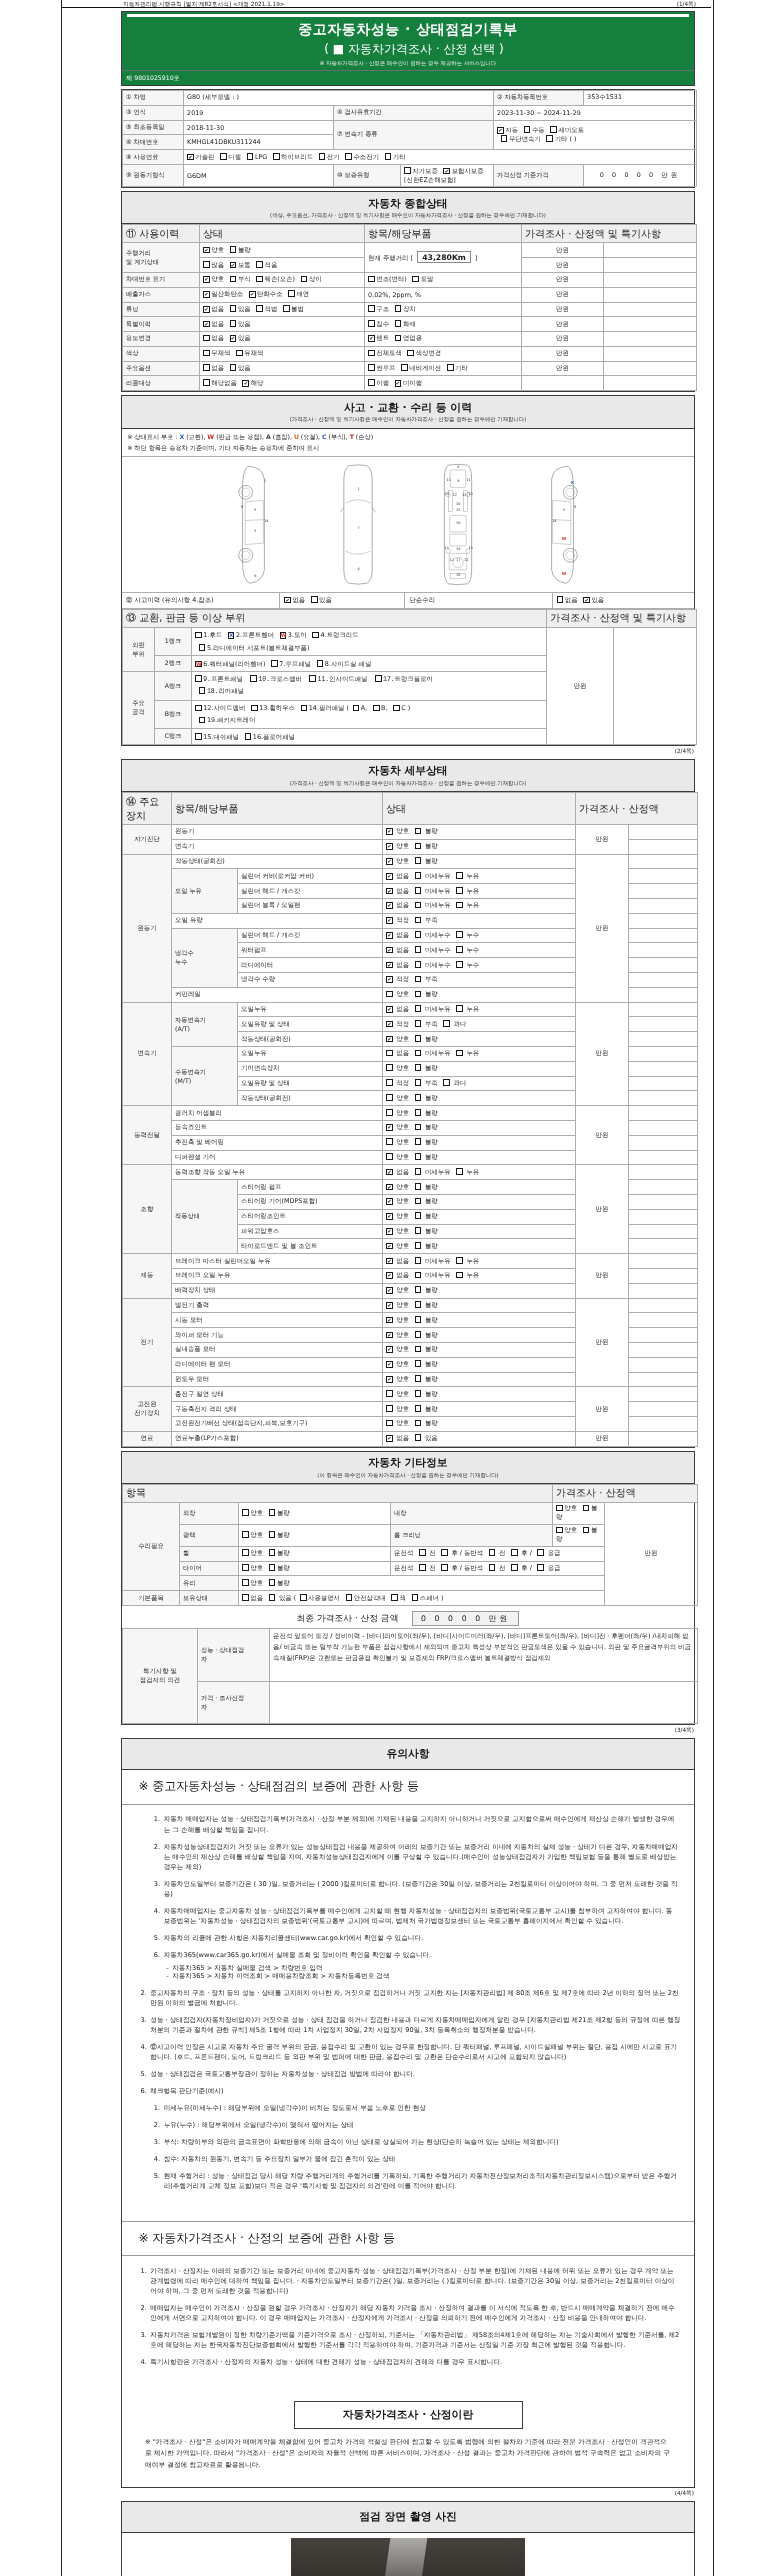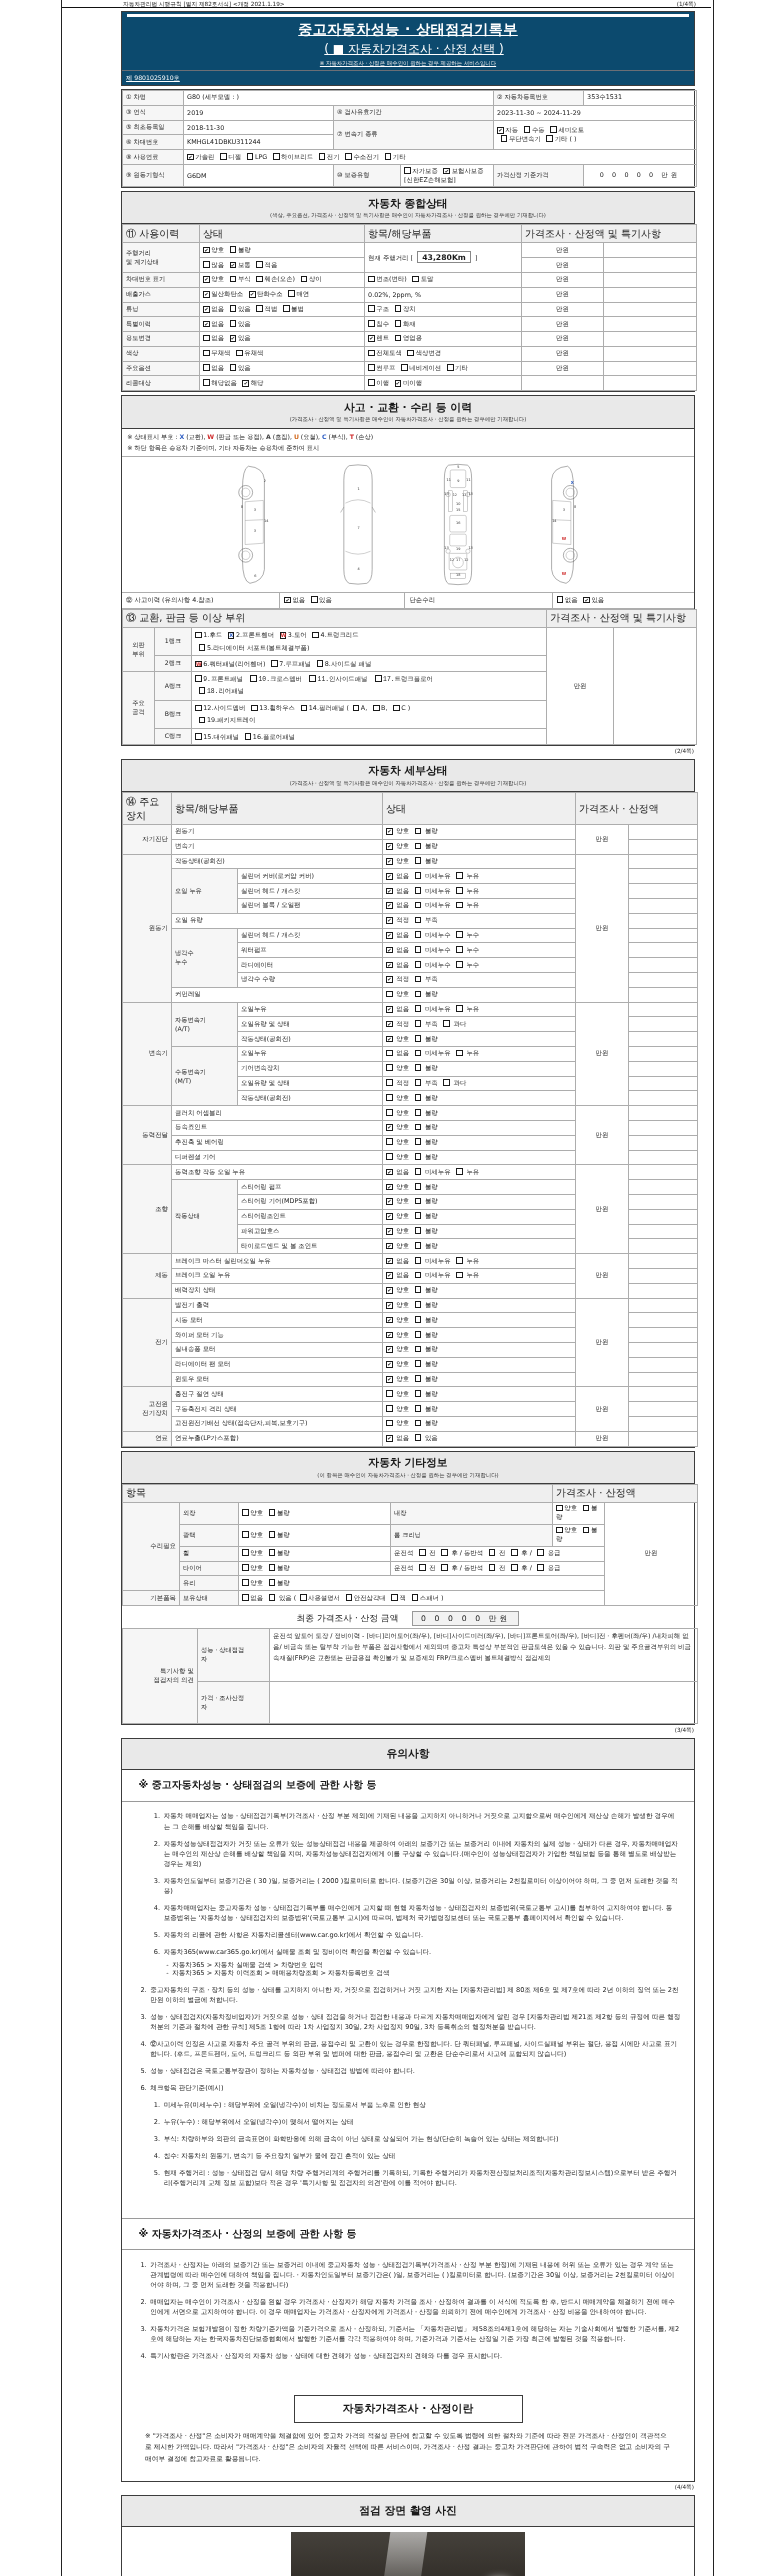--- a/index.html
+++ b/index.html
@@ -5,39 +5,39 @@
   html,body{margin:0;padding:0;background:#fff;}
   .page{position:relative;width:773px;height:2576px;background:#fff;overflow:hidden;
         font-family:"DejaVu Sans","Liberation Sans",sans-serif;color:#1a1a1a;font-size:6.7px;}
   .page-frame{position:absolute;top:0;left:61px;width:651px;height:2576px;
         border-left:1px solid #222;border-right:1px solid #222;pointer-events:none;}
   .top-rule{position:absolute;top:6.7px;left:62px;width:649px;border-top:1.5px solid #111;}
   .meta-row{position:absolute;top:0.5px;left:123px;width:573px;display:flex;justify-content:space-between;font-size:5.7px;color:#222;}
   .doc{position:absolute;left:121px;top:11.3px;width:574px;}
   .box{border:1px solid #3c3c3c;background:#fff;margin-top:3.1px;}
   
-  .hdr{background:#0c4a6e;color:#fff;padding:0 0 0 0;border:1px solid #3c3c3c;text-decoration:underline;}
+  .hdr{background:#15803d;color:#fff;padding:0 0 0 0;border:1px solid #3c3c3c;}
   .hdr .strip{height:2.6px;background:#fff;margin:2.1px 5.2px 4.1px 5.2px;}
   .hdr .t1{text-align:center;font-size:14px;font-weight:bold;letter-spacing:0.5px;}
   .hdr .t2{text-align:center;font-size:12px;margin-top:2.1px;margin-left:12px;}
   .hdr .t3{text-align:center;font-size:5.4px;margin-top:1.5px;color:#e8e8e8;}
   .hdr .docno{font-size:6.2px;padding:3.1px 4.1px 2.1px 4.1px;margin-top:3.1px;border-top:0.5px solid #6a6e75;}
   
   .sec-head{background:#e9e9e9;border-bottom:1px solid #3c3c3c;padding:4.6px 3.1px 4.1px 3.1px;}
   .sec-head .st1{text-align:center;font-size:10.8px;font-weight:bold;}
   .sec-head .st2{text-align:center;font-size:5.4px;margin-top:1.5px;color:#333;}
   
   table.tbl{border-collapse:collapse;width:100%;table-layout:fixed;}
   .tbl td,.tbl th{border:0.5px solid #adadad;padding:1.5px 3.1px;font-size:6.4px;vertical-align:middle;height:10.8px;}
   .tbl .lb{background:#f6f6f6;font-size:6.2px;}
   .tbl .hd{background:#efefef;font-weight:normal;text-align:left;font-size:10px;}
   .tbl .ctr{text-align:center;}
   .tbl .price{text-align:center;font-size:6.4px;}
   .tbl .blank{background:#fff;}
-  .tbl .dev{background:#f6f6f6;text-align:right;font-size:6.4px;}
+  .tbl .dev{background:#f6f6f6;text-align:center;font-size:6.4px;}
   .pre{white-space:pre-line;}
   .digits{letter-spacing:3.1px;text-align:center;font-size:6.7px;}
   
   .cb{display:inline-block;width:6.7px;height:6.7px;border:1px solid #1a1a1a;box-sizing:border-box;
       margin:0 1.5px -1px 3.6px;text-align:center;line-height:4.6px;font-size:5.2px;font-weight:bold;background:#fff;}
   .cb:first-child{margin-left:0;}
   .cb.ck{line-height:5.2px;}
   .cb.mx{color:#2f5fc4;}
   .cb.mw{color:#cf2b2b;}
   .cbt{font-size:6.4px;}
@@ -45,21 +45,21 @@
   .odo-cell{font-size:7px;background:#fff;}
   
   .legend{padding:3.6px 5.2px 3.1px 5.2px;font-size:6.2px;border-bottom:0.5px solid #adadad;line-height:1.7;}
   .diagram-wrap{display:flex;justify-content:center;gap:30px;padding:5.2px 0 6.2px 0;border-bottom:0.5px solid #adadad;}
   svg text.dn{font-size:13px;fill:#333;}
   svg text.mk{font-size:15px;font-weight:bold;}
   .hist-row{display:flex;border-bottom:0.5px solid #adadad;font-size:6.4px;}
   .hist-row>div{padding:3.1px 4.1px;border-right:0.5px solid #adadad;}
   .hist-row>div:last-child{border-right:none;}
   
-  .note-sec-head{border-bottom:0.5px solid #9a9a9a;padding:8.2px 16.5px;font-size:10px;font-weight:bold;}
+  .note-sec-head{border-bottom:0.5px solid #9a9a9a;padding:8.2px 16.5px;font-size:12px;}
   .note-sec-head.mid{border-top:0.5px solid #9a9a9a;margin-top:13.4px;}
   .note-list{padding:3.1px 13.4px 9.3px 13.4px;}
   .ni{display:flex;margin:6.7px 0;line-height:1.55;font-size:6.6px;}
   .ni .nn{width:11.3px;flex:none;text-align:right;margin-right:3.6px;}
   .ni.l1{margin-left:13.4px;}
   .ni.l2{margin-left:27px;margin-top:-4.1px;margin-bottom:2.1px;}
   .ni.l2 .nn{width:6.2px;}
   .price-final{display:flex;align-items:center;justify-content:center;gap:13.4px;padding:5.2px 0 2.1px 0;}
   .price-final .pf1{font-size:8.8px;font-weight:normal;}
   .price-final .pf2{border:0.5px solid #999;background:#f2f2f2;padding:1.5px 8.2px;font-size:7.7px;letter-spacing:3.1px;}

